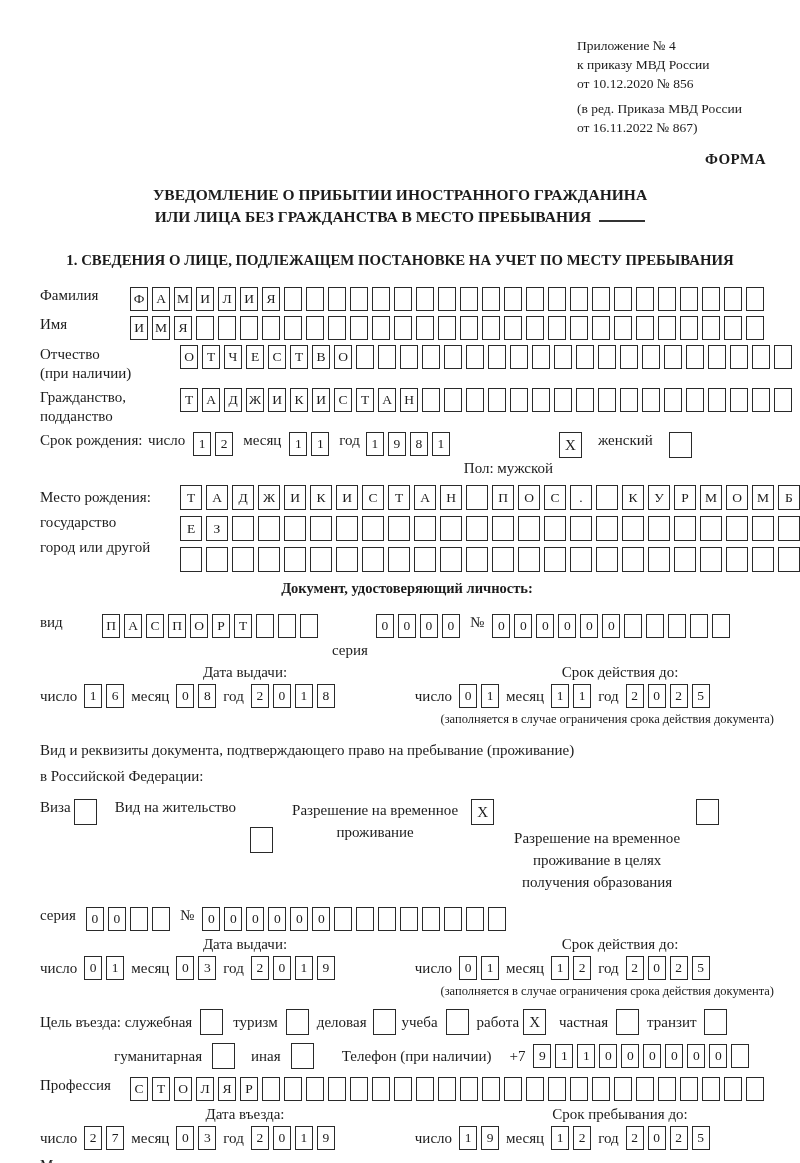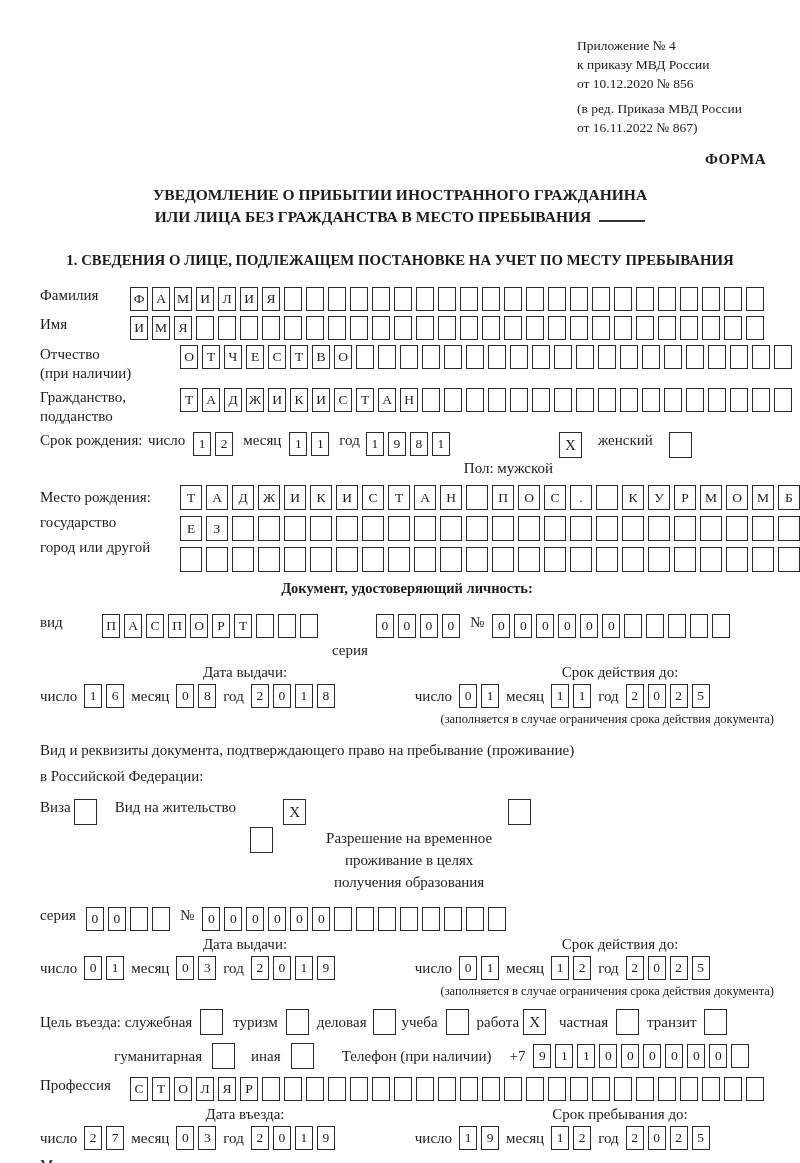--- a/index.html
+++ b/index.html
@@ -423,20 +423,21 @@
     <div class="para">
       <div>Вид и реквизиты документа, подтверждающего право на пребывание (проживание)</div>
       <div>в Российской Федерации:</div>
     </div>
 
     <div class="permit-row">
       <span class="lbl">Виза</span>
       <div class="cbox" style="margin-left:3px;"></div>
       <span class="lbl g18">Вид на жительство</span>
       <div class="cbox g14"></div>
+      <span class="wrap g16">Разрешение на временное проживание</span>
       <div class="cbox g10">X</div>
       <span class="wrap g14" style="width:178px;">Разрешение на временное проживание в целях получения образования</span>
       <div class="cbox g10"></div>
     </div>
 
     <div class="row">
       <span class="lbl">серия</span>
       <div class="cells g10">
           <div class="cell">0</div>
           <div class="cell">0</div>

